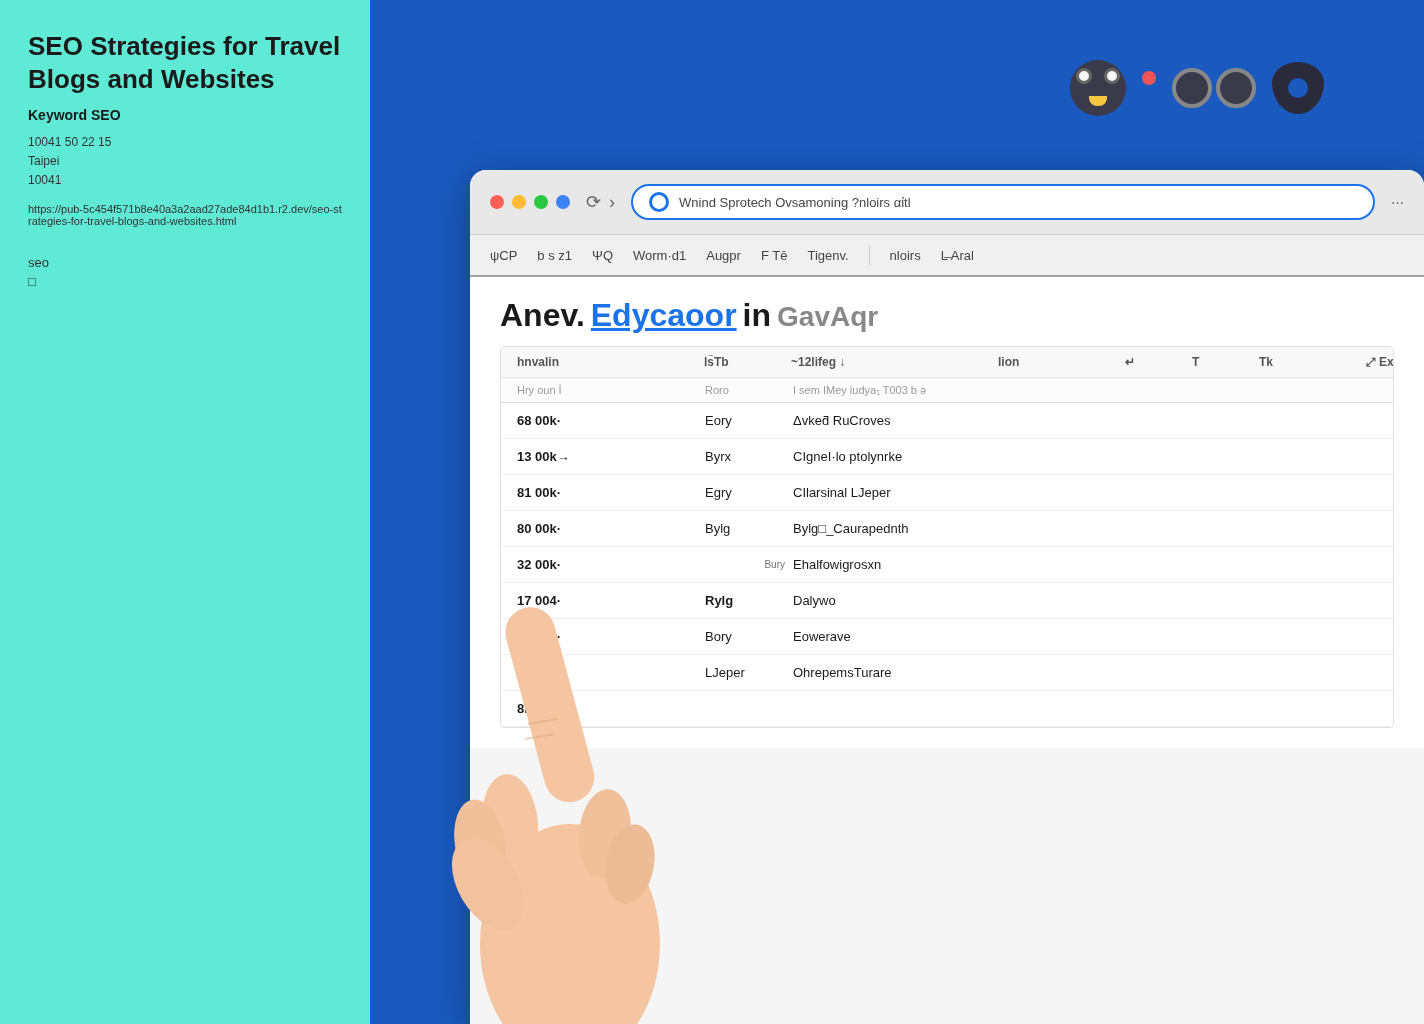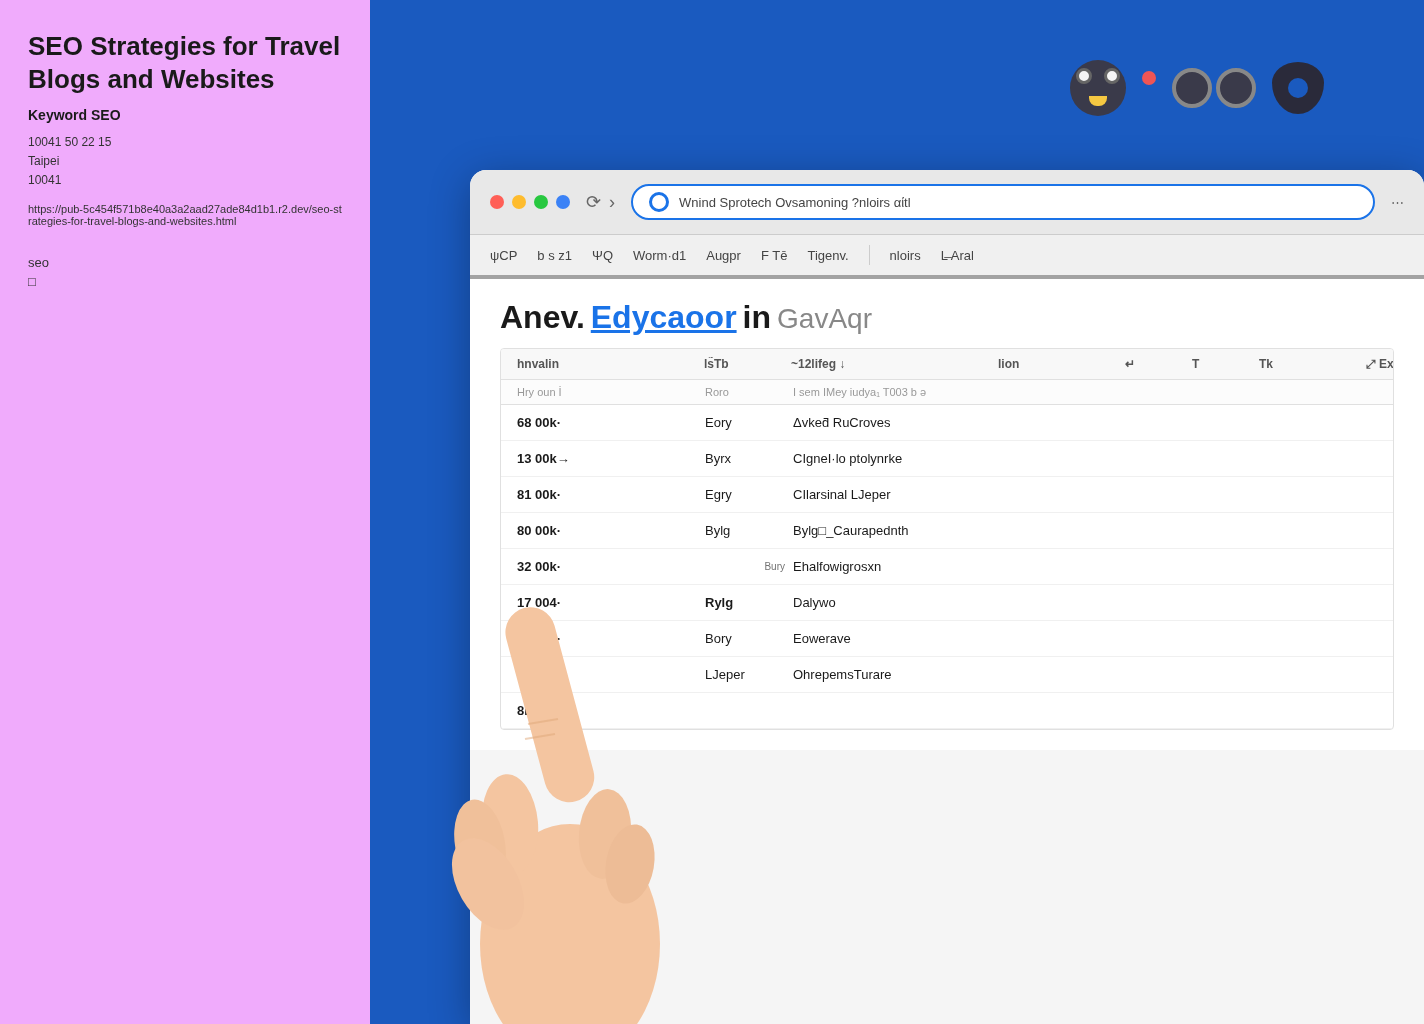--- a/index.html
+++ b/index.html
@@ -8,21 +8,21 @@
       height: 1024px;
       overflow: hidden;
       font-family: -apple-system, BlinkMacSystemFont, 'Segoe UI', sans-serif;
       display: flex;
     }
 
     
     .sidebar {
       width: 370px;
       min-width: 370px;
-      background: #f0abfc;
+      background: #5eead4;
       padding: 30px 28px;
       display: flex;
       flex-direction: column;
       gap: 8px;
     }
     .sidebar-title {
       font-size: 26px;
       font-weight: 700;
       color: #1a1a1a;
       line-height: 1.25;
@@ -147,21 +147,21 @@
       white-space: nowrap;
     }
 
     
     .secondary-toolbar {
       background: #f0f0f0;
       padding: 10px 20px;
       display: flex;
       align-items: center;
       gap: 20px;
-      border-bottom: 4px solid #a3a3a3;
+      border-bottom: 2px solid #a3a3a3;
       overflow: hidden;
     }
     .toolbar-item {
       font-size: 13px;
       color: #444;
       display: flex;
       align-items: center;
       gap: 4px;
       white-space: nowrap;
     }
@@ -187,21 +187,21 @@
       align-items: baseline;
       gap: 6px;
     }
     .page-main-title {
       font-size: 32px;
       font-weight: 700;
       color: #1a1a1a;
     }
     .page-subtitle {
       font-size: 28px;
-      font-weight: 400;
+      font-weight: 700;
       color: #888;
     }
 
     
     .data-table-container {
       background: white;
       border: 1px solid #e0e0e0;
       border-radius: 4px;
       overflow: hidden;
     }

